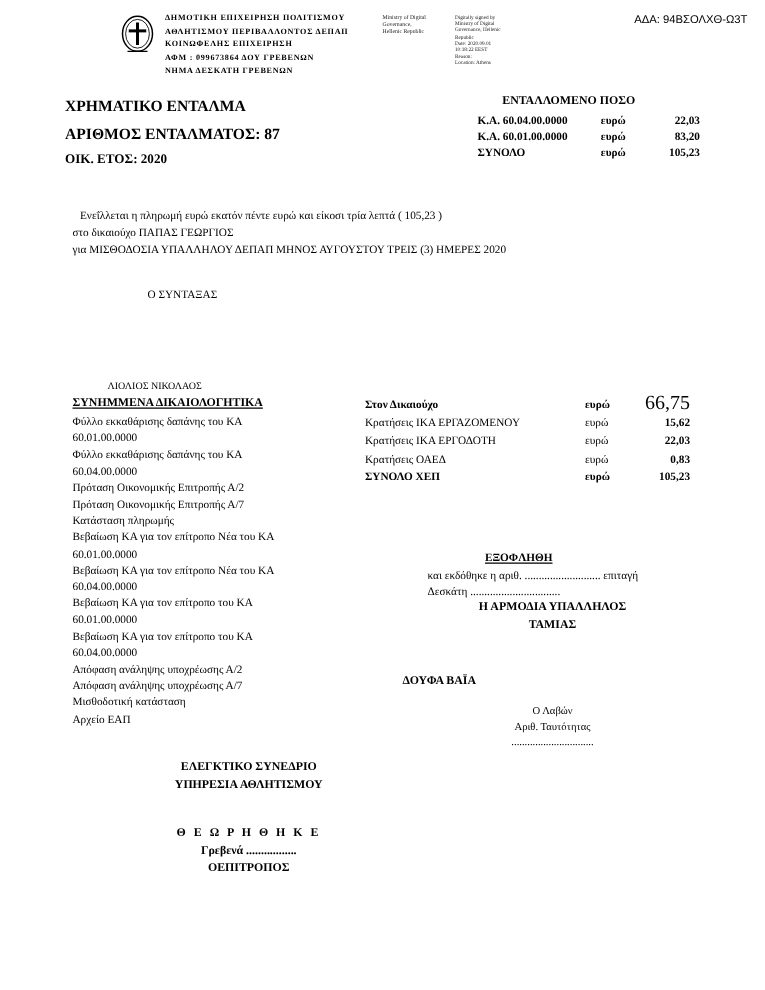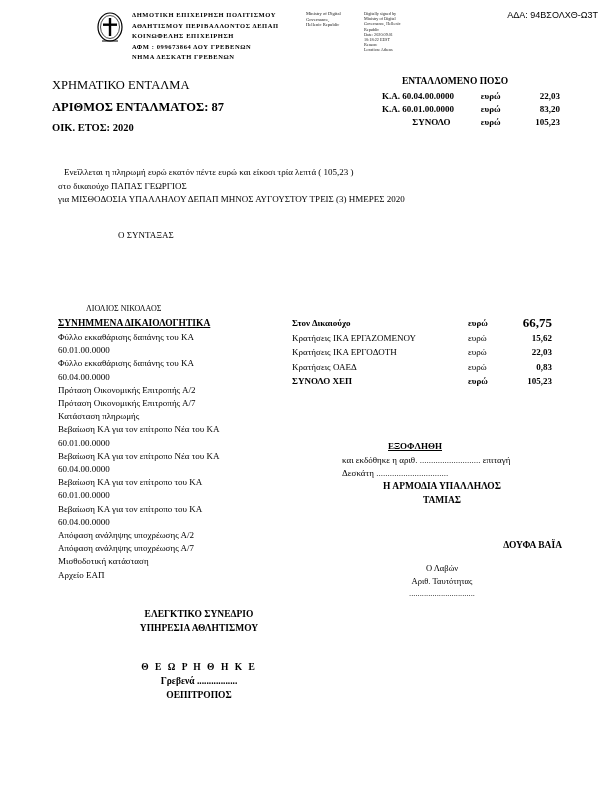--- a/index.html
+++ b/index.html
@@ -68,21 +68,21 @@
     top: 10px;
     font-family: "Liberation Sans", sans-serif;
     font-size: 9px;
   }
 
   .title-1 {
     position: absolute;
     left: 52px;
     top: 78px;
     font-size: 12.5px;
-    font-weight: normal;
+    font-weight: bold;
     text-align: right;
   }
   .title-2 {
     position: absolute;
     left: 52px;
     top: 100px;
     font-size: 12.5px;
     font-weight: bold;
   }
   .title-3 {
@@ -111,21 +111,21 @@
     font-weight: bold;
   }
   .amt-row {
     display: flex;
     line-height: 13px;
     padding-left: 24px;
   }
   .amt-ka { width: 112px; }
   .amt-cur { width: 44px; }
   .amt-val { width: 46px; text-align: right; }
-  .amt-row.total .amt-ka { text-align: center; width: 112px; }
+  .amt-row.total .amt-ka { text-align: left; width: 112px; }
 
   .para {
     position: absolute;
     left: 58px;
     top: 166px;
     width: 440px;
     font-size: 9px;
     line-height: 13.5px;
   }
   .para .line { white-space: nowrap; }
@@ -171,21 +171,21 @@
   }
   .rc-row {
     display: flex;
     line-height: 14.6px;
   }
   .rc-label { flex: 1; }
   .rc-cur { width: 40px; }
   .rc-val { width: 44px; text-align: right; font-weight: bold; }
   .rc-row.first .rc-label { font-weight: bold; }
   .rc-row.first .rc-cur { font-weight: bold; }
-  .rc-row.first .rc-val { font-size: 13px; font-weight: bold; }
+  .rc-row.first .rc-val { font-size: 16px; font-weight: normal; }
   .rc-row.total .rc-label { font-weight: bold; }
   .rc-row.total .rc-cur { font-weight: bold; }
 
   .exof {
     position: absolute;
     left: 342px;
     top: 440px;
     width: 220px;
     font-size: 9px;
     line-height: 13.5px;
@@ -204,21 +204,21 @@
     text-align: center;
     font-size: 9.5px;
     font-weight: bold;
     line-height: 13.5px;
   }
   .doufa {
     position: absolute;
     left: 322px;
     top: 540px;
     width: 240px;
-    text-align: right;
+    text-align: left;
     font-size: 9.5px;
     font-weight: bold;
   }
   .lavon {
     position: absolute;
     left: 322px;
     top: 562px;
     width: 240px;
     text-align: center;
     font-size: 8.5px;

